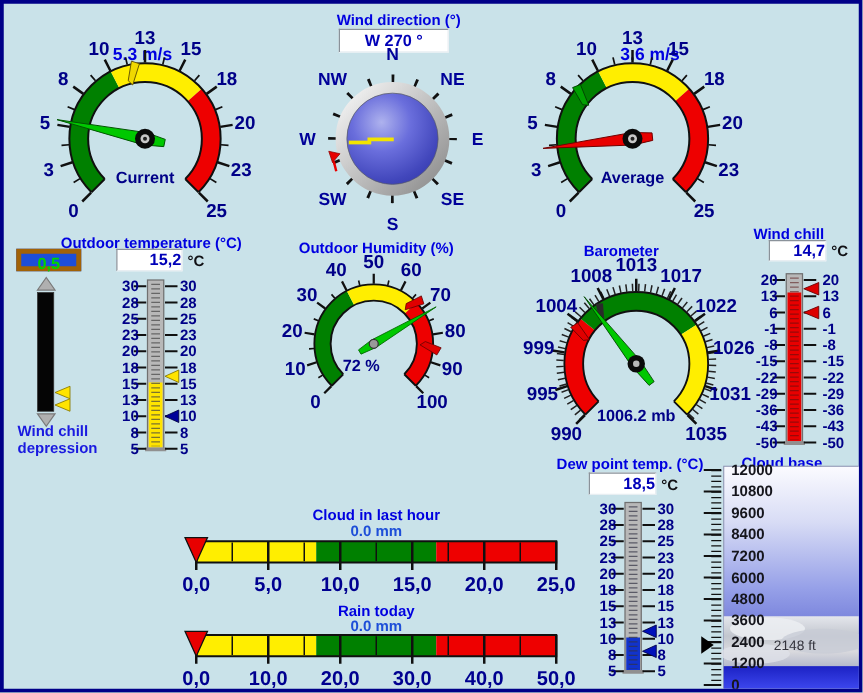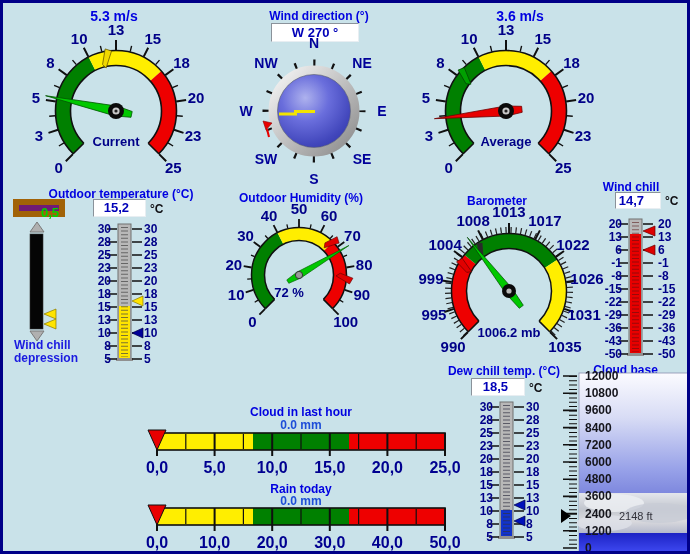--- a/index.html
+++ b/index.html
@@ -1,25 +1,25 @@
 <!DOCTYPE html>
 <html><head>
 <meta charset="utf-8">
 <style>
   html,body{margin:0;padding:0;background:#9aabb4;}
   *{box-sizing:border-box;}
   .win{position:relative;width:690px;height:554px;background:#c9e2e9;border:3px solid #000088;overflow:hidden;
        font-family:"Liberation Sans",sans-serif;font-weight:bold;}
   .abs{position:absolute;}
   .title{color:#0000e0;font-size:12px;text-align:center;white-space:nowrap;}
-  .big{font-size:14px;}
+  .big{font-size:14px;margin-top:27px;}
   .val-box{background:#ffffff;border:1px solid #8a929a;border-bottom-color:#e8eef2;border-right-color:#e8eef2;
-           color:#0000b8;font-size:13px;text-align:right;padding-right:16px;}
+           color:#0000b8;font-size:13px;text-align:right;padding-right:0;}
   .unit{color:#101014;font-size:12px;}
-  .lcd{background:#701a75;border:6px solid #a16207;color:#00d400;font-size:13px;text-align:right;line-height:16px;}
+  .lcd{background:#1d4ed8;border:4px solid #a16207;color:#00d400;font-size:13px;text-align:center;line-height:16px;}
   .clock{background:#c6c6c6;border-top:1px solid #ffffff;border-left:1px solid #ffffff;
          border-right:1px solid #606060;border-bottom:1px solid #606060;padding:3px;box-shadow:0 0 0 1px #8a8a8a;}
   .clock-face{background:#000000;width:100%;height:100%;color:#00dd33;
               font-family:"DejaVu Sans Mono",monospace;font-size:14px;letter-spacing:1px;
               text-align:center;line-height:16px;}
   .black-val{color:#1d4ed8;font-size:12px;text-align:center;}
   .caption{color:#1a1ae0;font-size:12px;line-height:13px;}
   svg{position:absolute;overflow:visible;}
   svg text{font-family:"Liberation Sans",sans-serif;font-weight:bold;}
   .gl{fill:#000088;font-size:15px;text-anchor:middle;}
@@ -282,21 +282,21 @@
       <text class="tl" x="56" y="64">-8</text>
       <text class="tl" x="56" y="77">-15</text>
       <text class="tl" x="56" y="90">-22</text>
       <text class="tl" x="56" y="103">-29</text>
       <text class="tl" x="56" y="116">-36</text>
       <text class="tl" x="56" y="129">-43</text>
       <text class="tl" x="56" y="142">-50</text>
     </g>
   </svg>
 
-  <div class="abs title" style="left:411px;top:361px;width:180px;">Dew chill temp. (°C)</div>
+  <div class="abs title" style="left:411px;top:361px;width:180px;">Dew point temp. (°C)</div>
   <div class="abs val-box" style="left:468px;top:375px;width:54px;height:18px;line-height:16px;">18,5</div>
   <div class="abs unit" style="left:526px;top:378px;">°C</div>
   <svg style="left:470px;top:396px;" width="72" height="146" viewBox="0 0 72 146">
     <rect x="27" y="3" width="13" height="135" fill="#b8b8b8" stroke="#707070"></rect>
     <rect x="28" y="111" width="11" height="26" fill="#1133cc"></rect>
     <line x1="33.5" y1="6" x2="33.5" y2="136" stroke="#333344" stroke-width="7" stroke-dasharray="1 2.6" opacity="0.7"></line>
     <rect x="25" y="137" width="17" height="3" fill="#909090"></rect>
     <path d="M16 8L26 8M16 21L26 21M16 34L26 34M16 47L26 47M16 60L26 60M16 73L26 73M16 86L26 86M16 99L26 99M16 112L26 112M16 125L26 125M16 138L26 138M41 8L51 8M41 21L51 21M41 34L51 34M41 47L51 47M41 60L51 60M41 73L51 73M41 86L51 86M41 99L51 99M41 112L51 112M41 125L51 125M41 138L51 138" stroke="#101010" stroke-width="1.6"></path>
     <polygon points="41,106 52,101 52,111" fill="#0011bb" stroke="#000044" stroke-width="0.7"></polygon>
     <polygon points="41,122 52,117 52,127" fill="#0011bb" stroke="#000044" stroke-width="0.7"></polygon>

